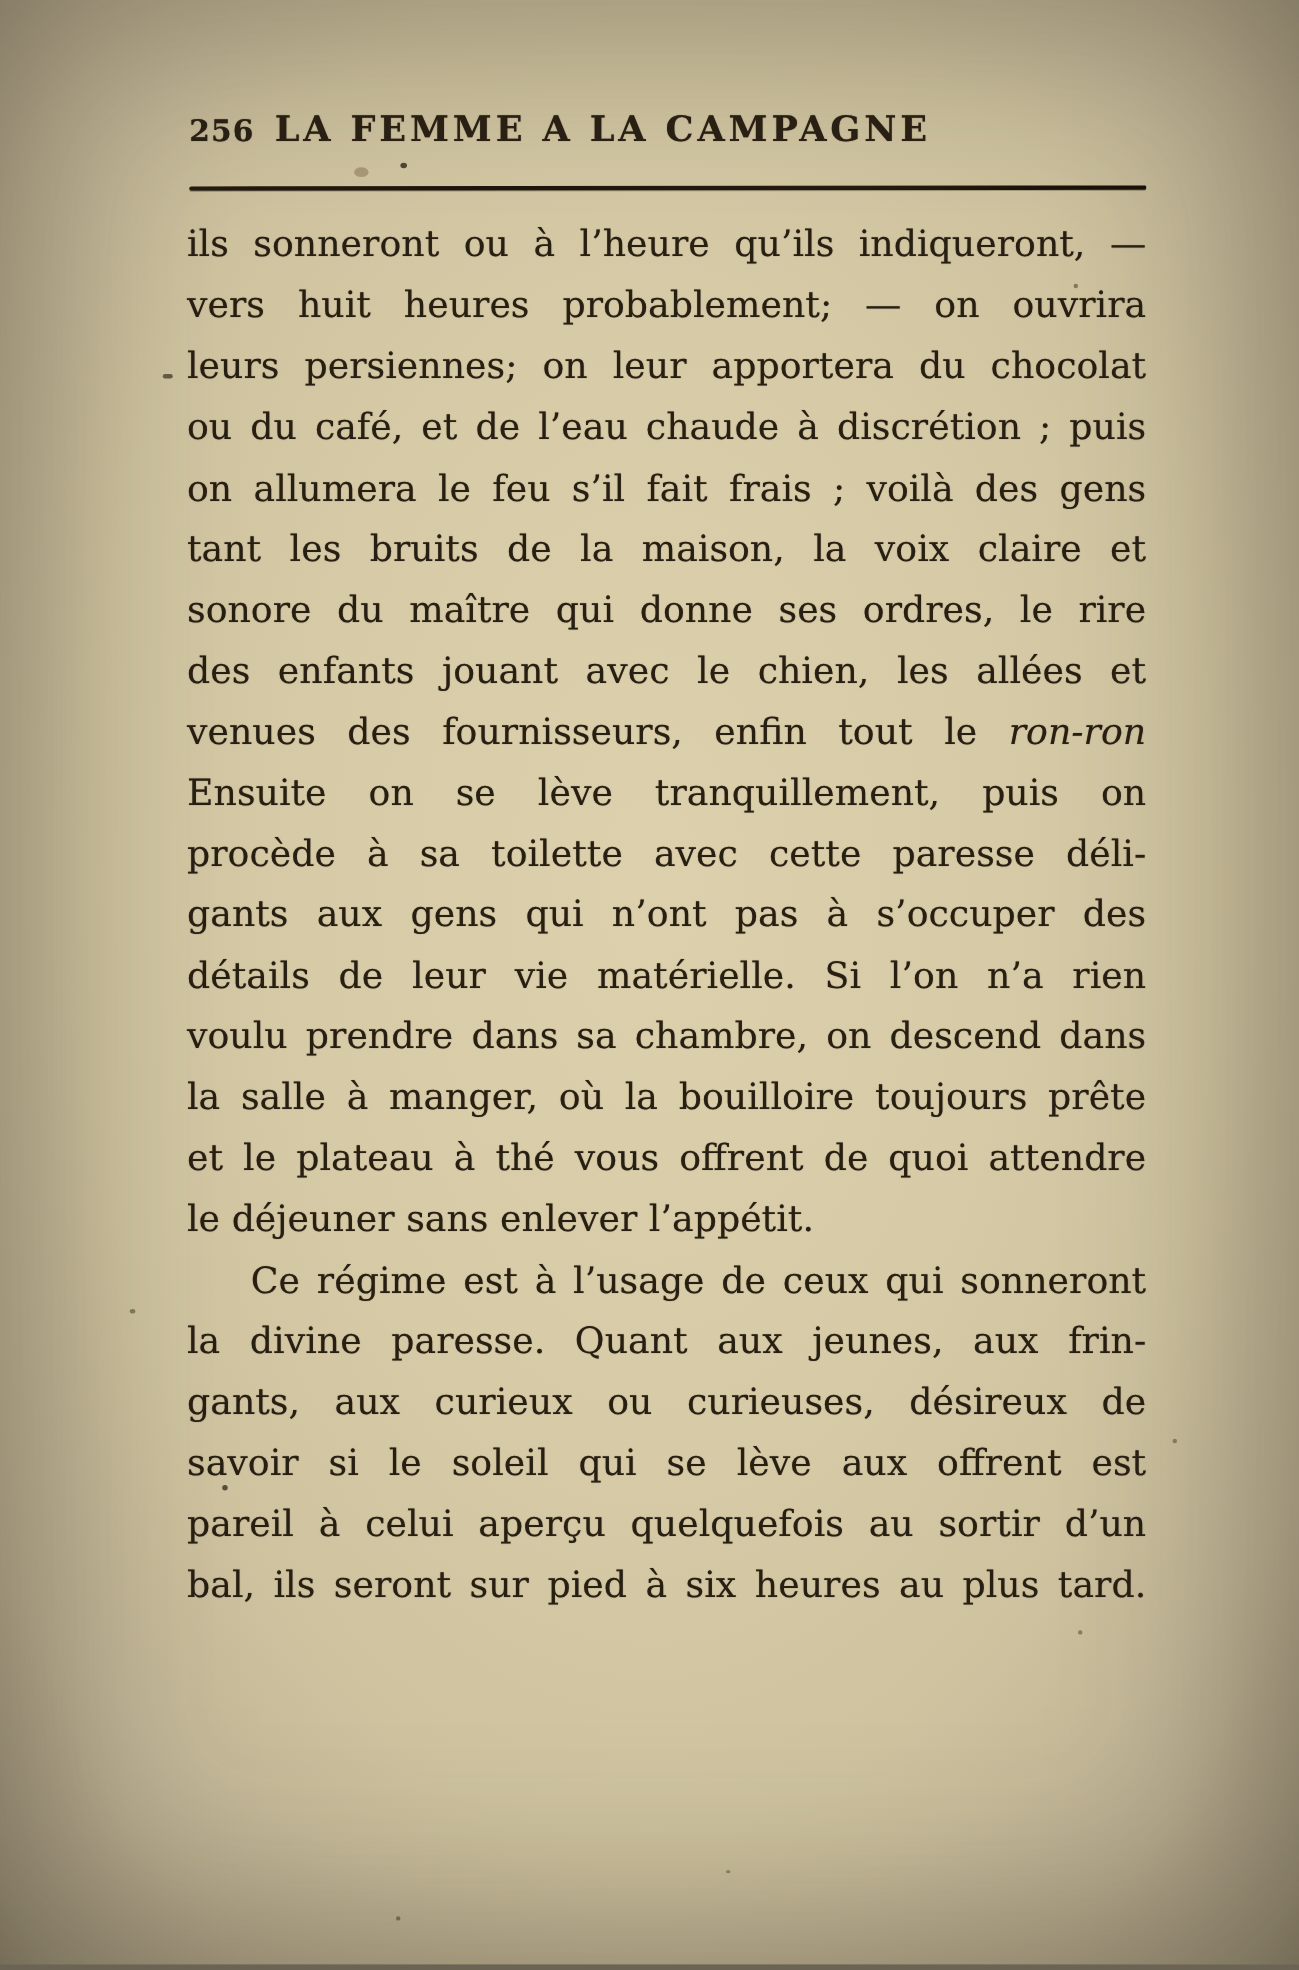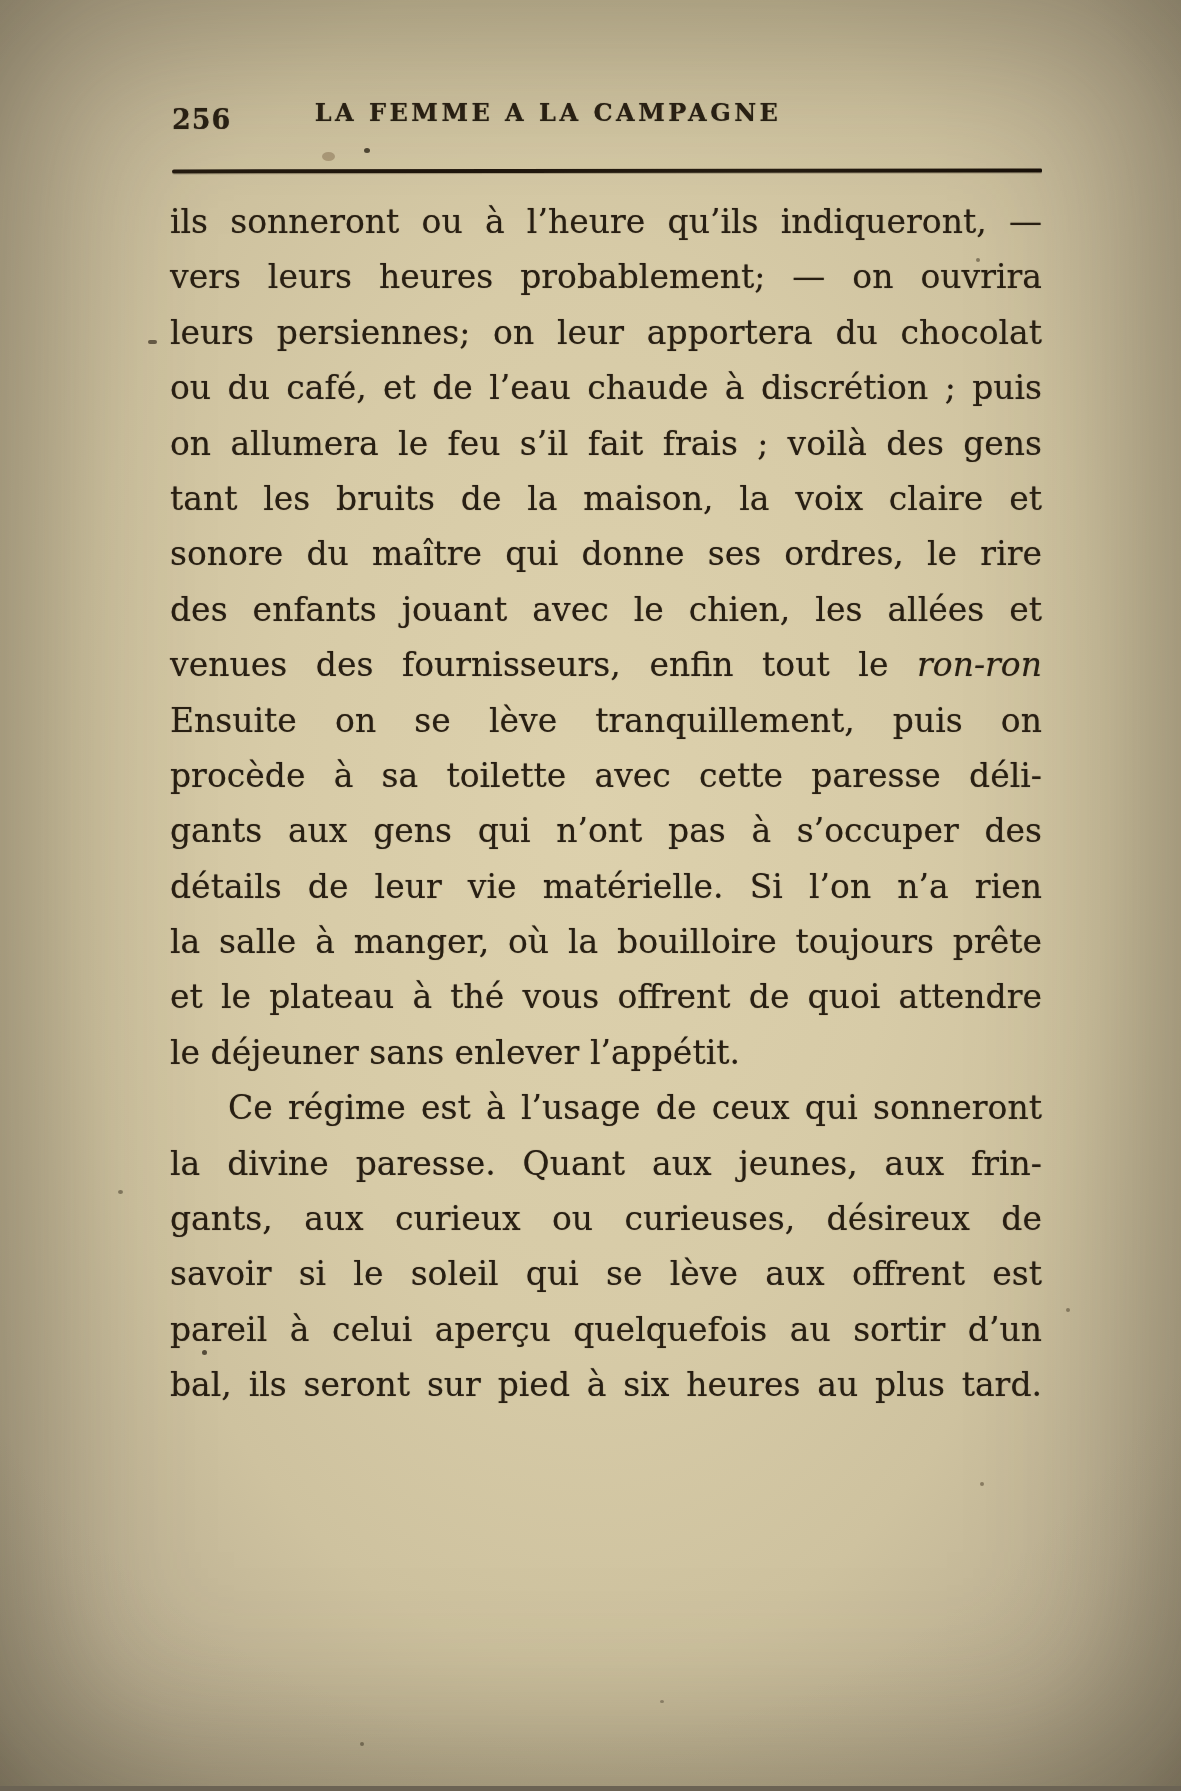--- a/index.html
+++ b/index.html
@@ -30,21 +30,21 @@
   }
   .header { position: absolute; left: 170px; top: 96px; width: 872px; height: 48px; }
   .pagenum {
     position: absolute; left: 2px; top: 8px;
     font-size: 27px; font-weight: bold; letter-spacing: 1px;
     text-shadow: 0 0 1px rgba(40,30,18,0.65);
   }
   .running-title {
     position: absolute; left: calc(50% - 58px); top: 2px;
     transform: translateX(-50%);
-    font-size: 24px; font-weight: bold; letter-spacing: 3.5px;
+    font-size: 32px; font-weight: bold; letter-spacing: 3.5px;
     white-space: nowrap;
     text-shadow: 0 0 1px rgba(40,30,18,0.65);
   }
   .rule {
     position: absolute; left: 172px; top: 169px;
     width: 870px; height: 4px;
     background: linear-gradient(to right, #241b10, #1d150c 30%, #241c11 70%, #170f08);
     border-radius: 3px 2px 2px 3px;
     transform: rotate(-0.06deg);
     box-shadow: 0 1px 0 rgba(40,30,18,0.25);
@@ -73,34 +73,35 @@
 
   <div class="header">
     <span class="pagenum">256</span>
     <span class="running-title">LA FEMME A LA CAMPAGNE</span>
   </div>
 
   <div class="rule"></div>
 
   <div class="textblock">
     <div class="line">ils sonneront ou à l’heure qu’ils indiqueront, —</div>
-    <div class="line">vers leurs heures probablement; — on ouvrira</div>
+    <div class="line">vers huit heures probablement; — on ouvrira</div>
     <div class="line">leurs persiennes; on leur apportera du chocolat</div>
     <div class="line">ou du café, et de l’eau chaude à discrétion ; puis</div>
     <div class="line">on allumera le feu s’il fait frais ; voilà des gens</div>
     <div class="line">tant les bruits de la maison, la voix claire et</div>
     <div class="line">sonore du maître qui donne ses ordres, le rire</div>
     <div class="line">des enfants jouant avec le chien, les allées et</div>
     <div class="line">
       <span>venues des fournisseurs, enfin tout le </span><i>ron-ron</i>
     </div>
     <div class="line">Ensuite on se lève tranquillement, puis on</div>
     <div class="line">procède à sa toilette avec cette paresse déli-</div>
     <div class="line">gants aux gens qui n’ont pas à s’occuper des</div>
     <div class="line">détails de leur vie matérielle. Si l’on n’a rien</div>
+    <div class="line">voulu prendre dans sa chambre, on descend dans</div>
     <div class="line">la salle à manger, où la bouilloire toujours prête</div>
     <div class="line">et le plateau à thé vous offrent de quoi attendre</div>
     <div class="line pend">le déjeuner sans enlever l’appétit.</div>
     <div class="line indent">Ce régime est à l’usage de ceux qui sonneront</div>
     <div class="line">la divine paresse. Quant aux jeunes, aux frin-</div>
     <div class="line">gants, aux curieux ou curieuses, désireux de</div>
     <div class="line">savoir si le soleil qui se lève aux offrent est</div>
     <div class="line">pareil à celui aperçu quelquefois au sortir d’un</div>
     <div class="line">bal, ils seront sur pied à six heures au plus tard.</div>
   </div>

